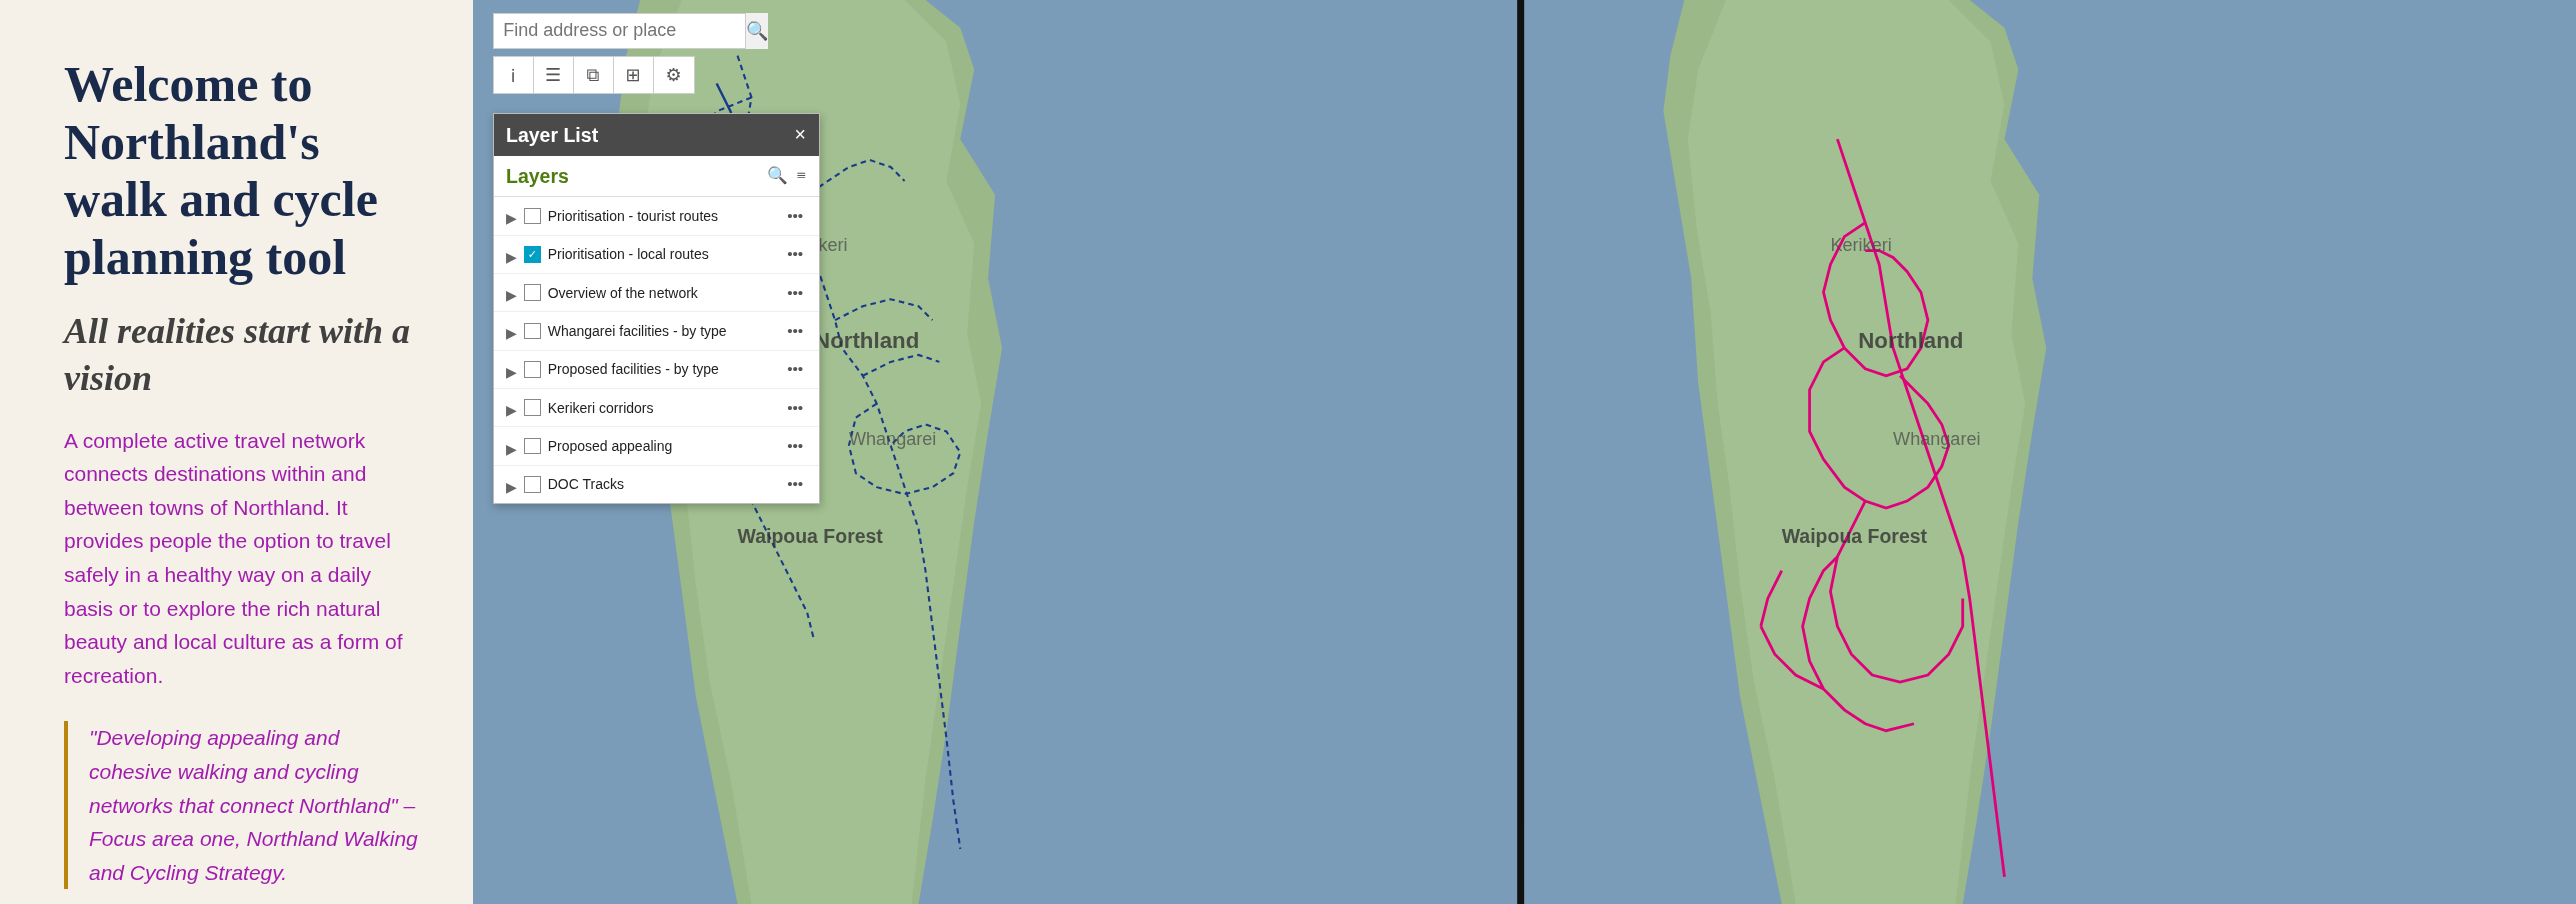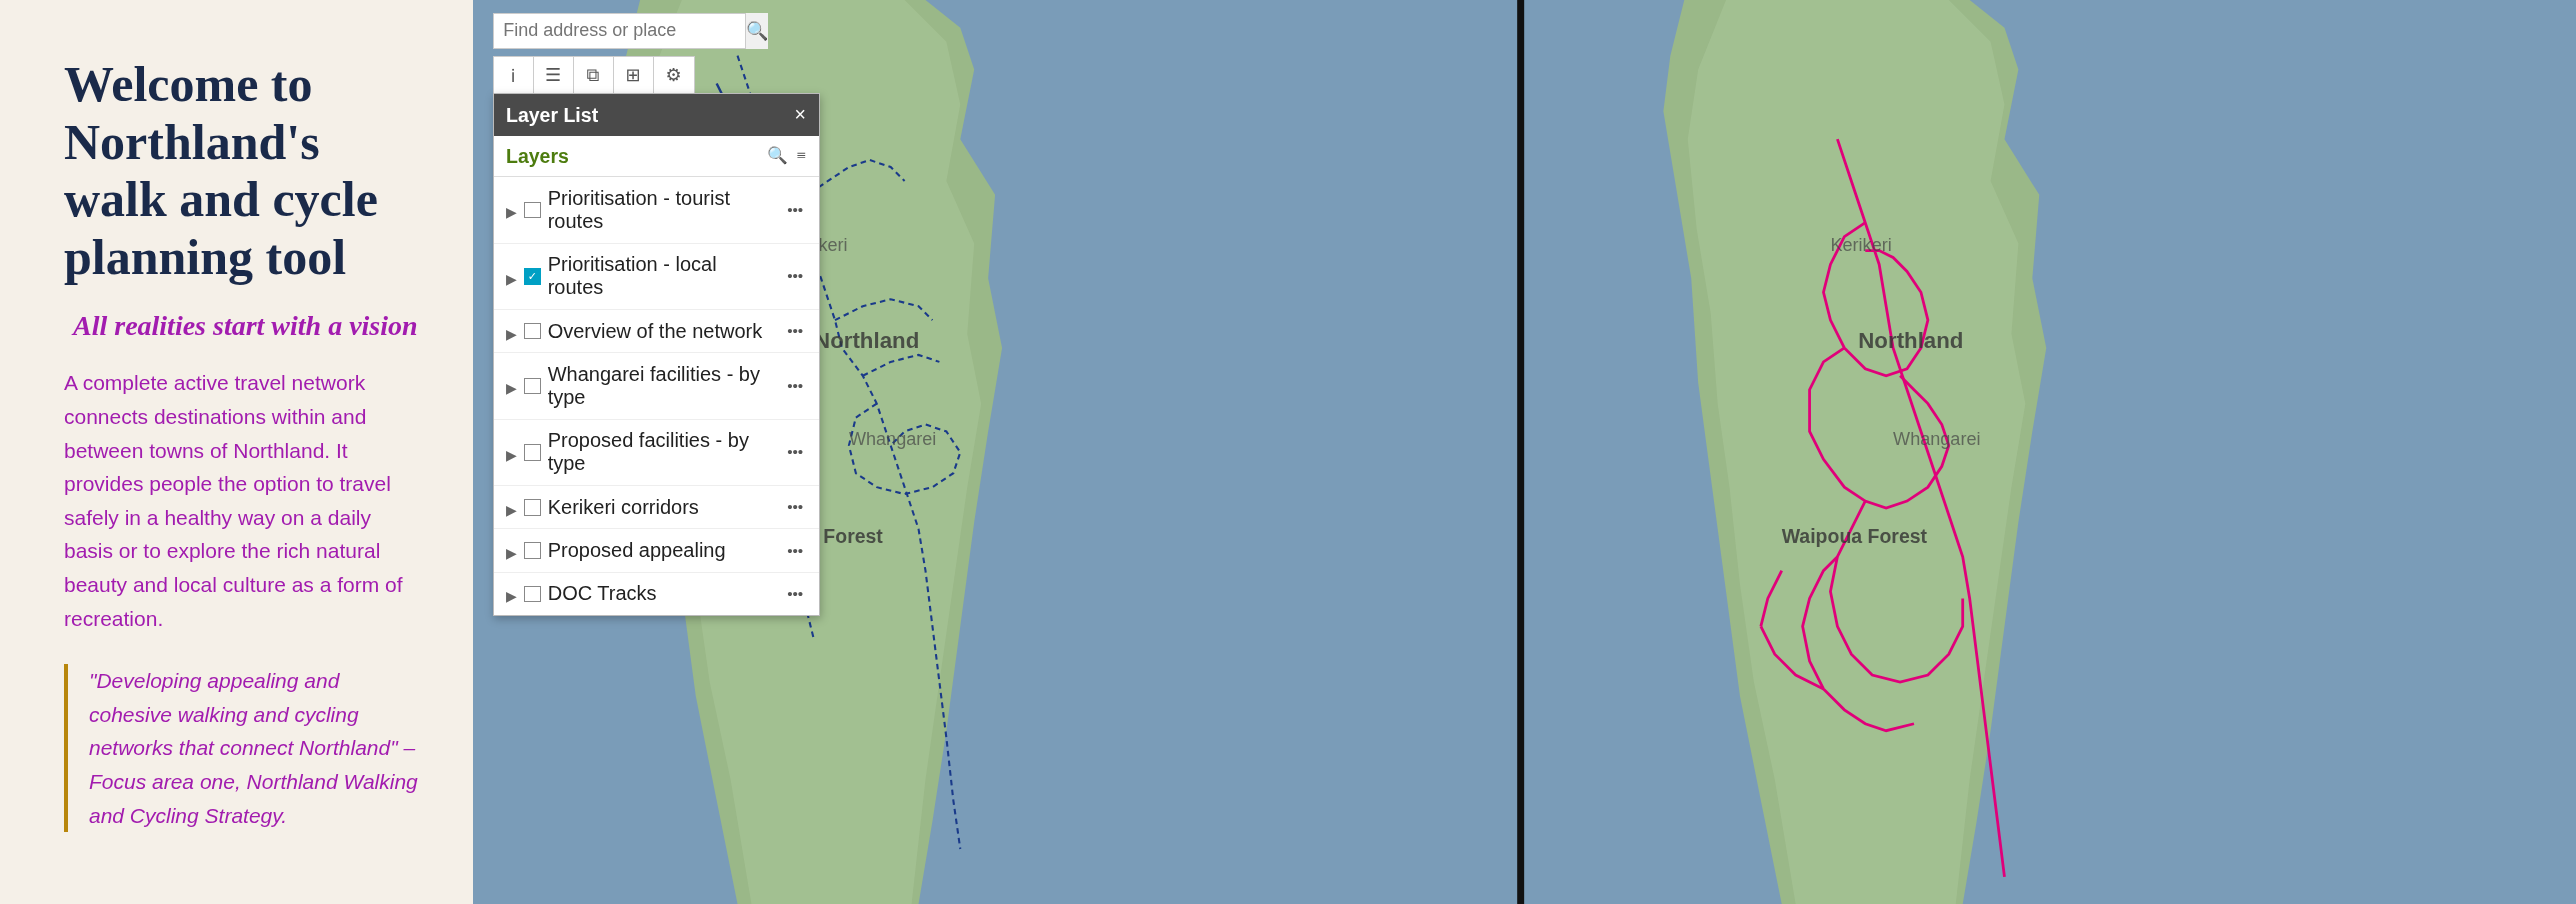--- a/index.html
+++ b/index.html
@@ -28,26 +28,25 @@
 
     #left-panel h1 {
       font-size: 50px;
       color: #1a2a4a;
       font-weight: 700;
       line-height: 1.15;
       font-family: Georgia, serif;
     }
 
     #left-panel h2 {
-      font-size: 28px;
-      color: #a21caf;
+      font-size: 36px;
+      color: #404040;
       font-weight: 600;
       font-style: italic;
       line-height: 1.3;
-      margin-left: 9px;
     }
 
     #left-panel p {
       font-size: 21px;
       color: #a21caf;
       line-height: 1.6;
       font-family: Arial, sans-serif;
     }
 
     .quote-block {
@@ -158,21 +157,21 @@
       color: #555;
     }
 
     .toolbar-btn:last-child {
       border-right: none;
     }
 
     
     #layer-list {
       position: absolute;
-      top: 93px;
+      top: 113px;
       left: 19.5px;
       width: 327px;
       background: white;
       border: 0.7px solid #bbb;
       box-shadow: 1.4px 2.8px 8.4px rgba(0,0,0,0.25);
       z-index: 200;
     }
 
     .layer-list-header {
       background: #4a4a4a;
@@ -257,21 +256,21 @@
     }
 
     .layer-checkbox.checked::after {
       content: '✓';
       color: white;
       font-size: 11px;
     }
 
     .layer-name {
       flex: 1;
-      font-size: 20px;
+      font-size: 14px;
     }
 
     .layer-menu-btn {
       background: none;
       border: none;
       cursor: pointer;
       color: #555;
       font-size: 15.3px;
       padding: 0 2.8px;
     }

